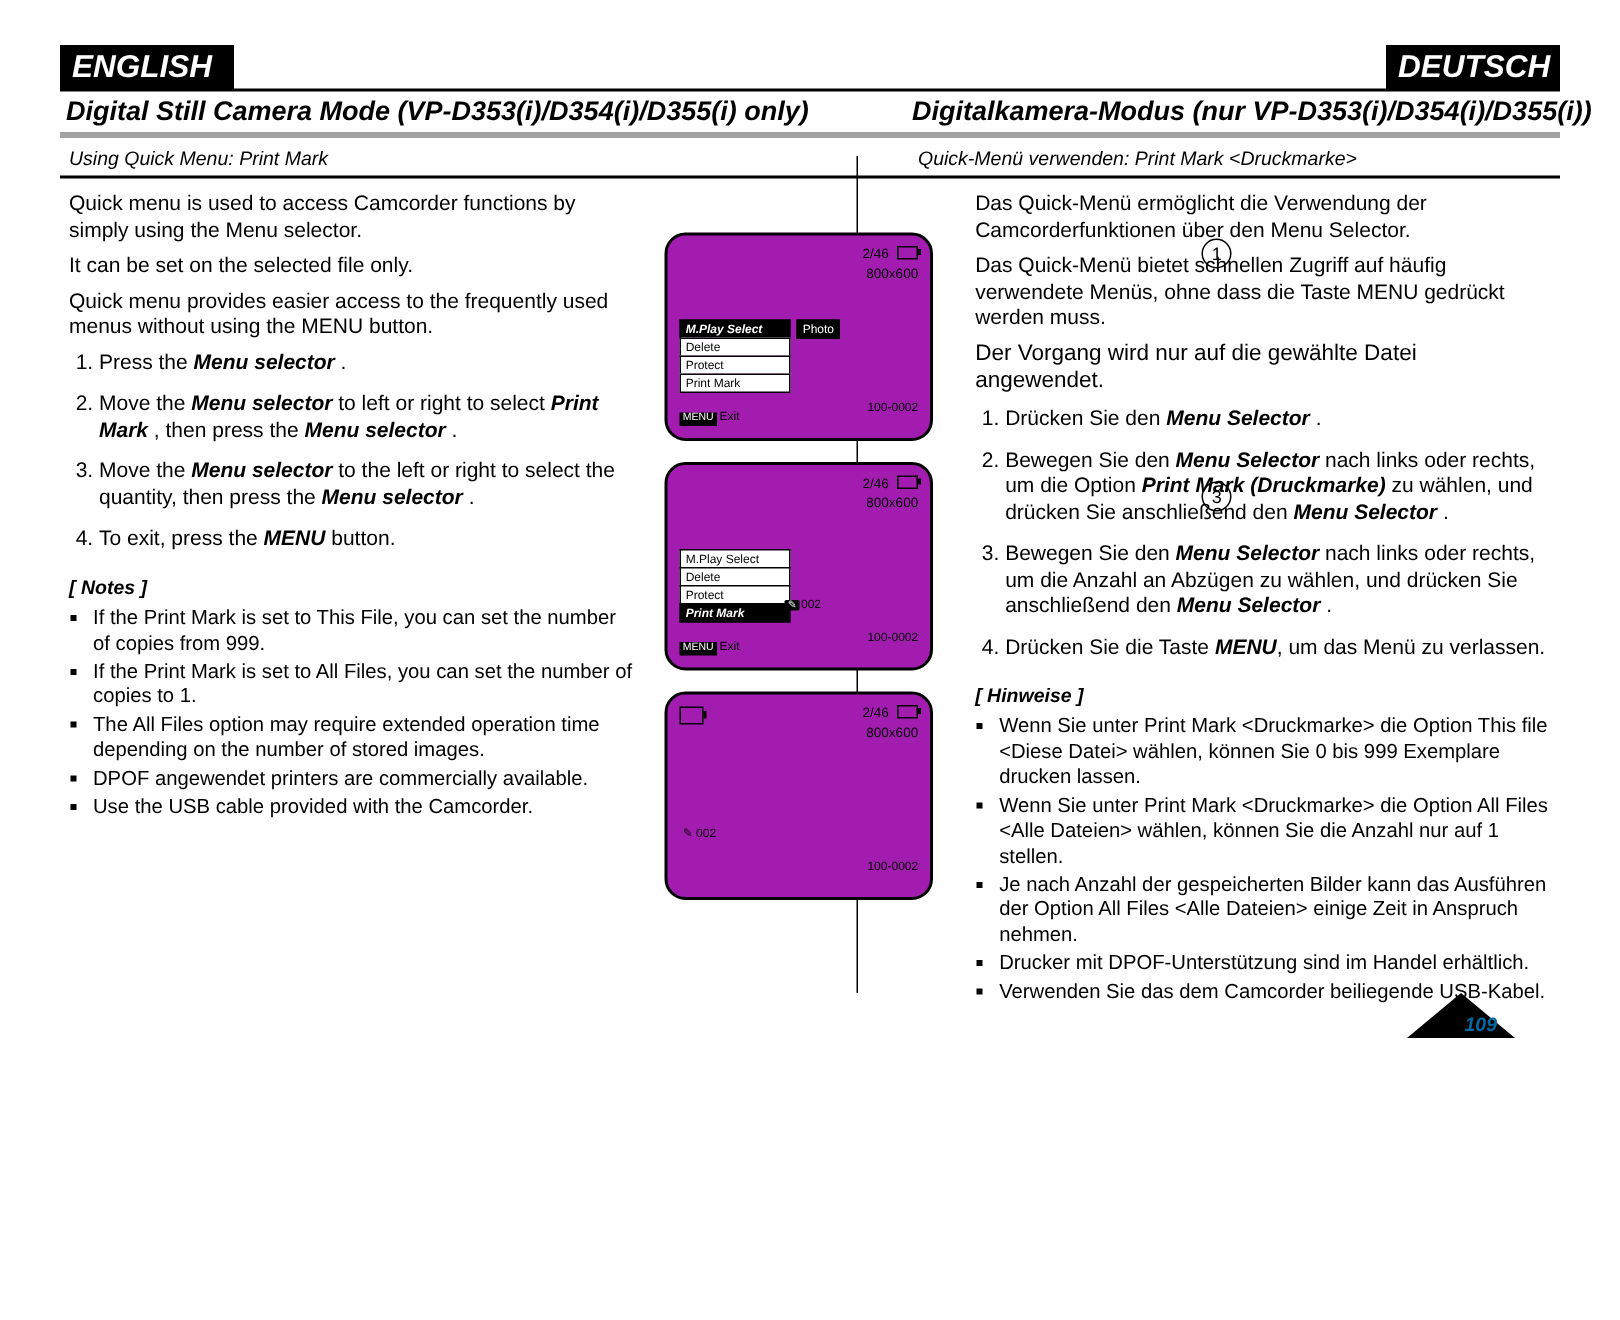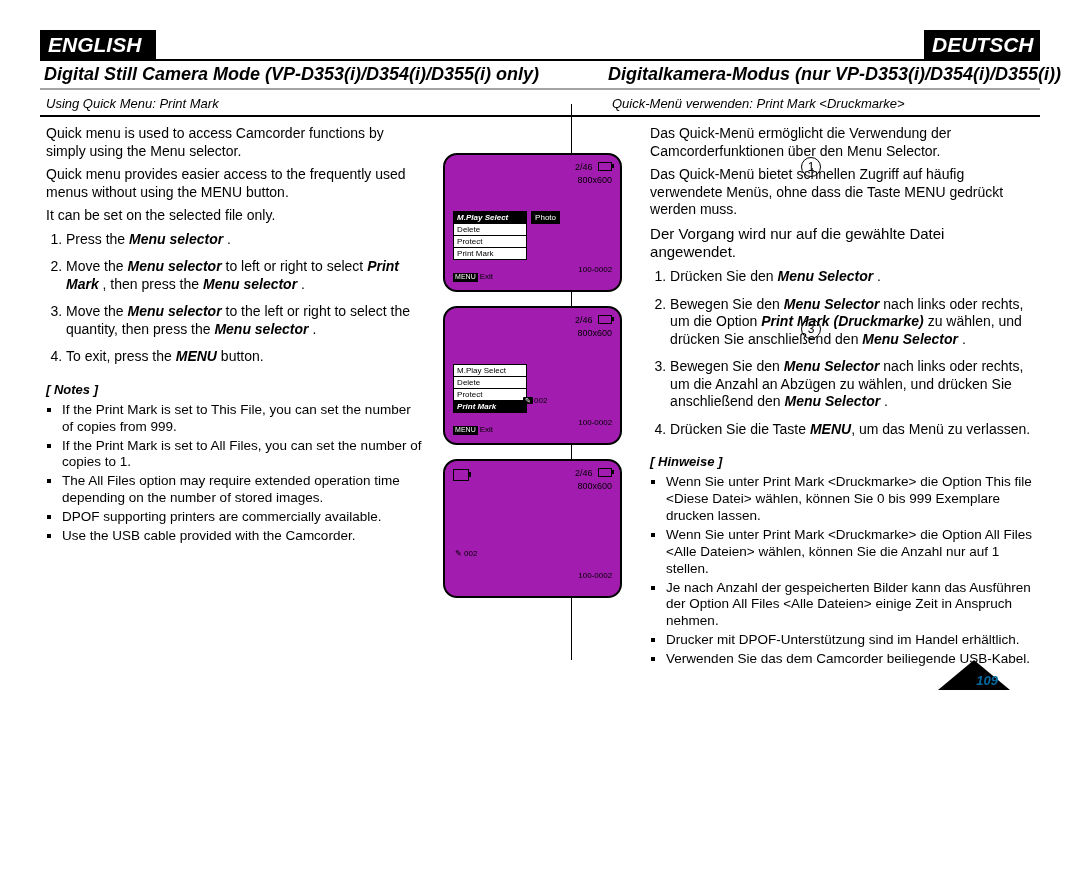--- a/index.html
+++ b/index.html
@@ -27,21 +27,21 @@
     font-weight: bold;
     font-style: italic;
     font-size: 21px;
     padding: 3px 8px;
     width: 100px;
     text-align: left;
   }
   .topbar.right { margin-left: auto; }
   .titlerow {
     border-top: 2px solid #000;
-    border-bottom: 2px solid #a3a3a3;
+    border-bottom: 4px solid #a3a3a3;
     display: flex;
     margin-top: -1px;
     align-items: flex-end;
   }
   .title {
     font-weight: bold;
     font-style: italic;
     font-size: 18px;
     padding: 3px 4px;
     white-space: nowrap;
@@ -164,34 +164,34 @@
     <div class="subhead right">Quick-Menü verwenden: Print Mark &lt;Druckmarke&gt;</div>
   </div>
   <div class="hrthin"></div>
 
   <div class="centerline"></div>
 
   <div class="cols">
 
     <div class="col left">
       <div class="para">Quick menu is used to access Camcorder functions by simply using the Menu selector.</div>
+      <div class="para">It can be set on the selected file only.</div>
       <div class="para">Quick menu provides easier access to the frequently used menus without using the MENU button.</div>
-      <div class="para">It can be set on the selected file only.</div>
       <ol class="steps">
         <li><span>Press the </span><span class="sel">Menu selector</span><span> .</span></li>
         <li><span>Move the </span><span class="sel">Menu selector</span><span>  to left or right to select </span><span class="sel">Print Mark</span><span> , then press the </span><span class="sel">Menu selector</span><span> .</span></li>
         <li><span>Move the </span><span class="sel">Menu selector</span><span>  to the left or right to select the quantity, then press the </span><span class="sel">Menu selector</span><span> .</span></li>
         <li><span>To exit, press the </span><span class="sel">MENU</span><span> button.</span></li>
       </ol>
       <div class="noteshead">[ Notes ]</div>
       <ul class="bul">
         <li>If the Print Mark is set to This File, you can set the number of copies from 999.</li>
         <li>If the Print Mark is set to All Files, you can set the number of copies to 1.</li>
         <li>The All Files option may require extended operation time depending on the number of stored images.</li>
-        <li>DPOF supporting printers are commercially available.</li>
+        <li>DPOF angewendet printers are commercially available.</li>
         <li>Use the USB cable provided with the Camcorder.</li>
       </ul>
     </div>
 
     <div class="col mid" style="position:relative;">
       <div class="circ c1">1</div>
       <div class="circ c3">3</div>
 
       <div class="screen">
         <div class="tr"><span>2/46</span> <span class="batt"></span><br><span>800x600</span></div>

